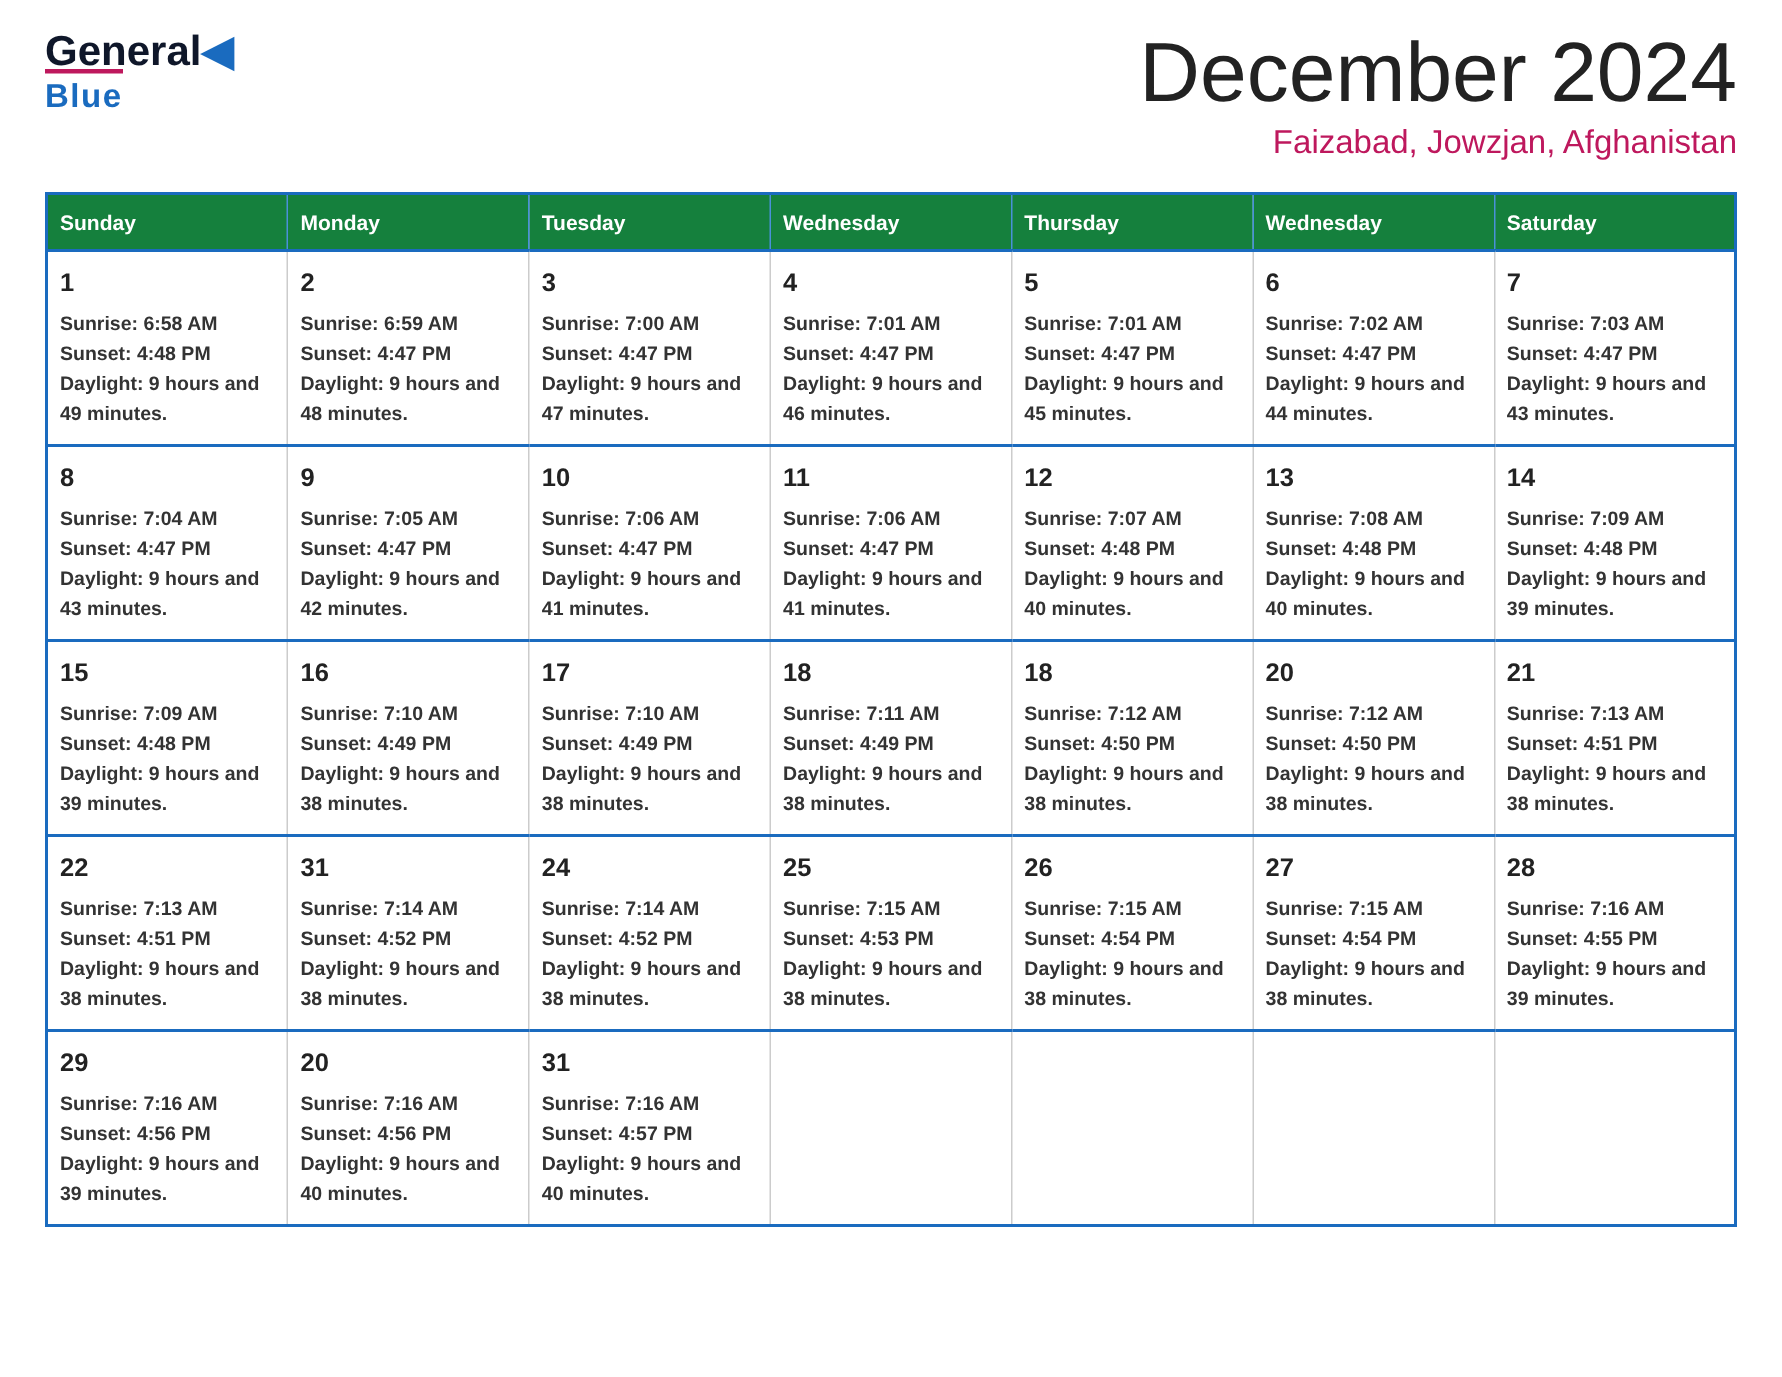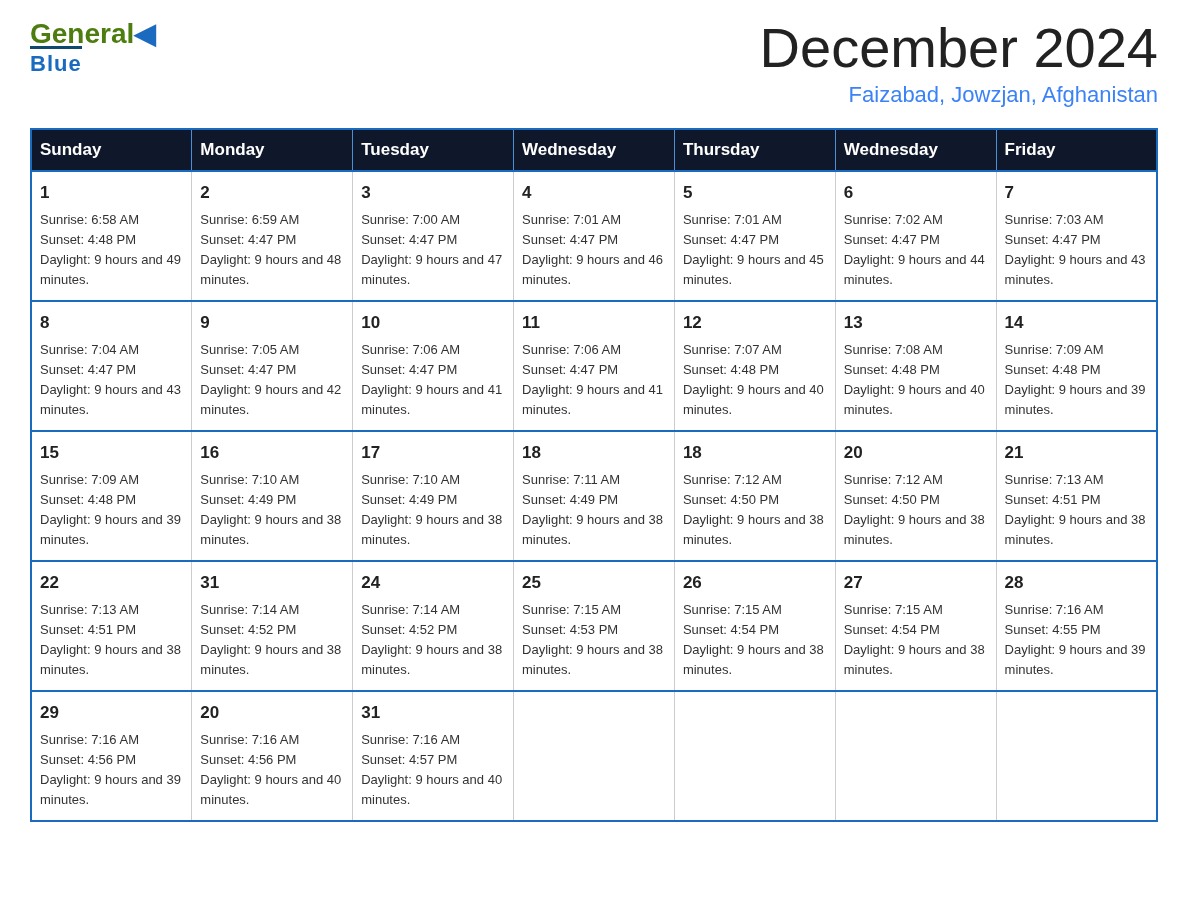--- a/index.html
+++ b/index.html
@@ -20,53 +20,53 @@
       display: flex;
       flex-direction: column;
       align-items: flex-start;
     }
     .logo-text {
       font-size: 28px;
       font-weight: bold;
       color: #333;
       line-height: 1;
     }
-    .logo-text .general { color: #4d7c0f; text-align: right; }
+    .logo-text .general { color: #0f172a; text-align: right; }
     .logo-underline {
       color: #1a6bbf;
       font-size: 22px;
       font-weight: bold;
-      border-top: 3px solid #0c4a6e;
+      border-top: 3px solid #be185d;
       padding-top: 2px;
       margin-top: -2px;
       letter-spacing: 1px;
     }
     .title-section {
       text-align: right;
     }
     .month-title {
       font-size: 56px;
       font-weight: normal;
       color: #222;
       line-height: 1;
     }
     .location {
       font-size: 22px;
-      color: #3b82f6;
+      color: #be185d;
       margin-top: 6px;
     }
     .calendar {
       width: 100%;
       border-collapse: collapse;
       border: 2px solid #1a6bbf;
     }
     .calendar thead tr th {
-      background-color: #0f172a;
+      background-color: #15803d;
       color: #fff;
-      font-size: 17px;
+      font-size: 14px;
       font-weight: bold;
       padding: 10px 8px;
       text-align: left;
       border-right: 1px solid #4a90d9;
     }
     .calendar thead tr th:last-child {
       border-right: none;
     }
     .calendar tbody tr td {
       vertical-align: top;
@@ -85,20 +85,21 @@
       font-size: 17px;
       font-weight: bold;
       color: #222;
       display: block;
       margin-bottom: 4px;
     }
     .day-info {
       font-size: 13px;
       color: #333;
       line-height: 1.55;
+      font-weight: bold;
     }
     .empty-cell {
       background: #fff;
     }
   </style>
 </head>
 <body>
 
 <div class="header">
   <div class="logo">
@@ -115,21 +116,21 @@
 
 <table class="calendar">
   <thead>
     <tr>
       <th>Sunday</th>
       <th>Monday</th>
       <th>Tuesday</th>
       <th>Wednesday</th>
       <th>Thursday</th>
       <th>Wednesday</th>
-      <th>Friday</th>
+      <th>Saturday</th>
     </tr>
   </thead>
   <tbody id="calendar-body">
   <tr>
         <td>
         <span class="day-number">1</span>
         <div class="day-info">
           Sunrise: 6:58 AM<br>Sunset: 4:48 PM<br>Daylight: 9 hours and 49 minutes.
         </div>
       </td>

